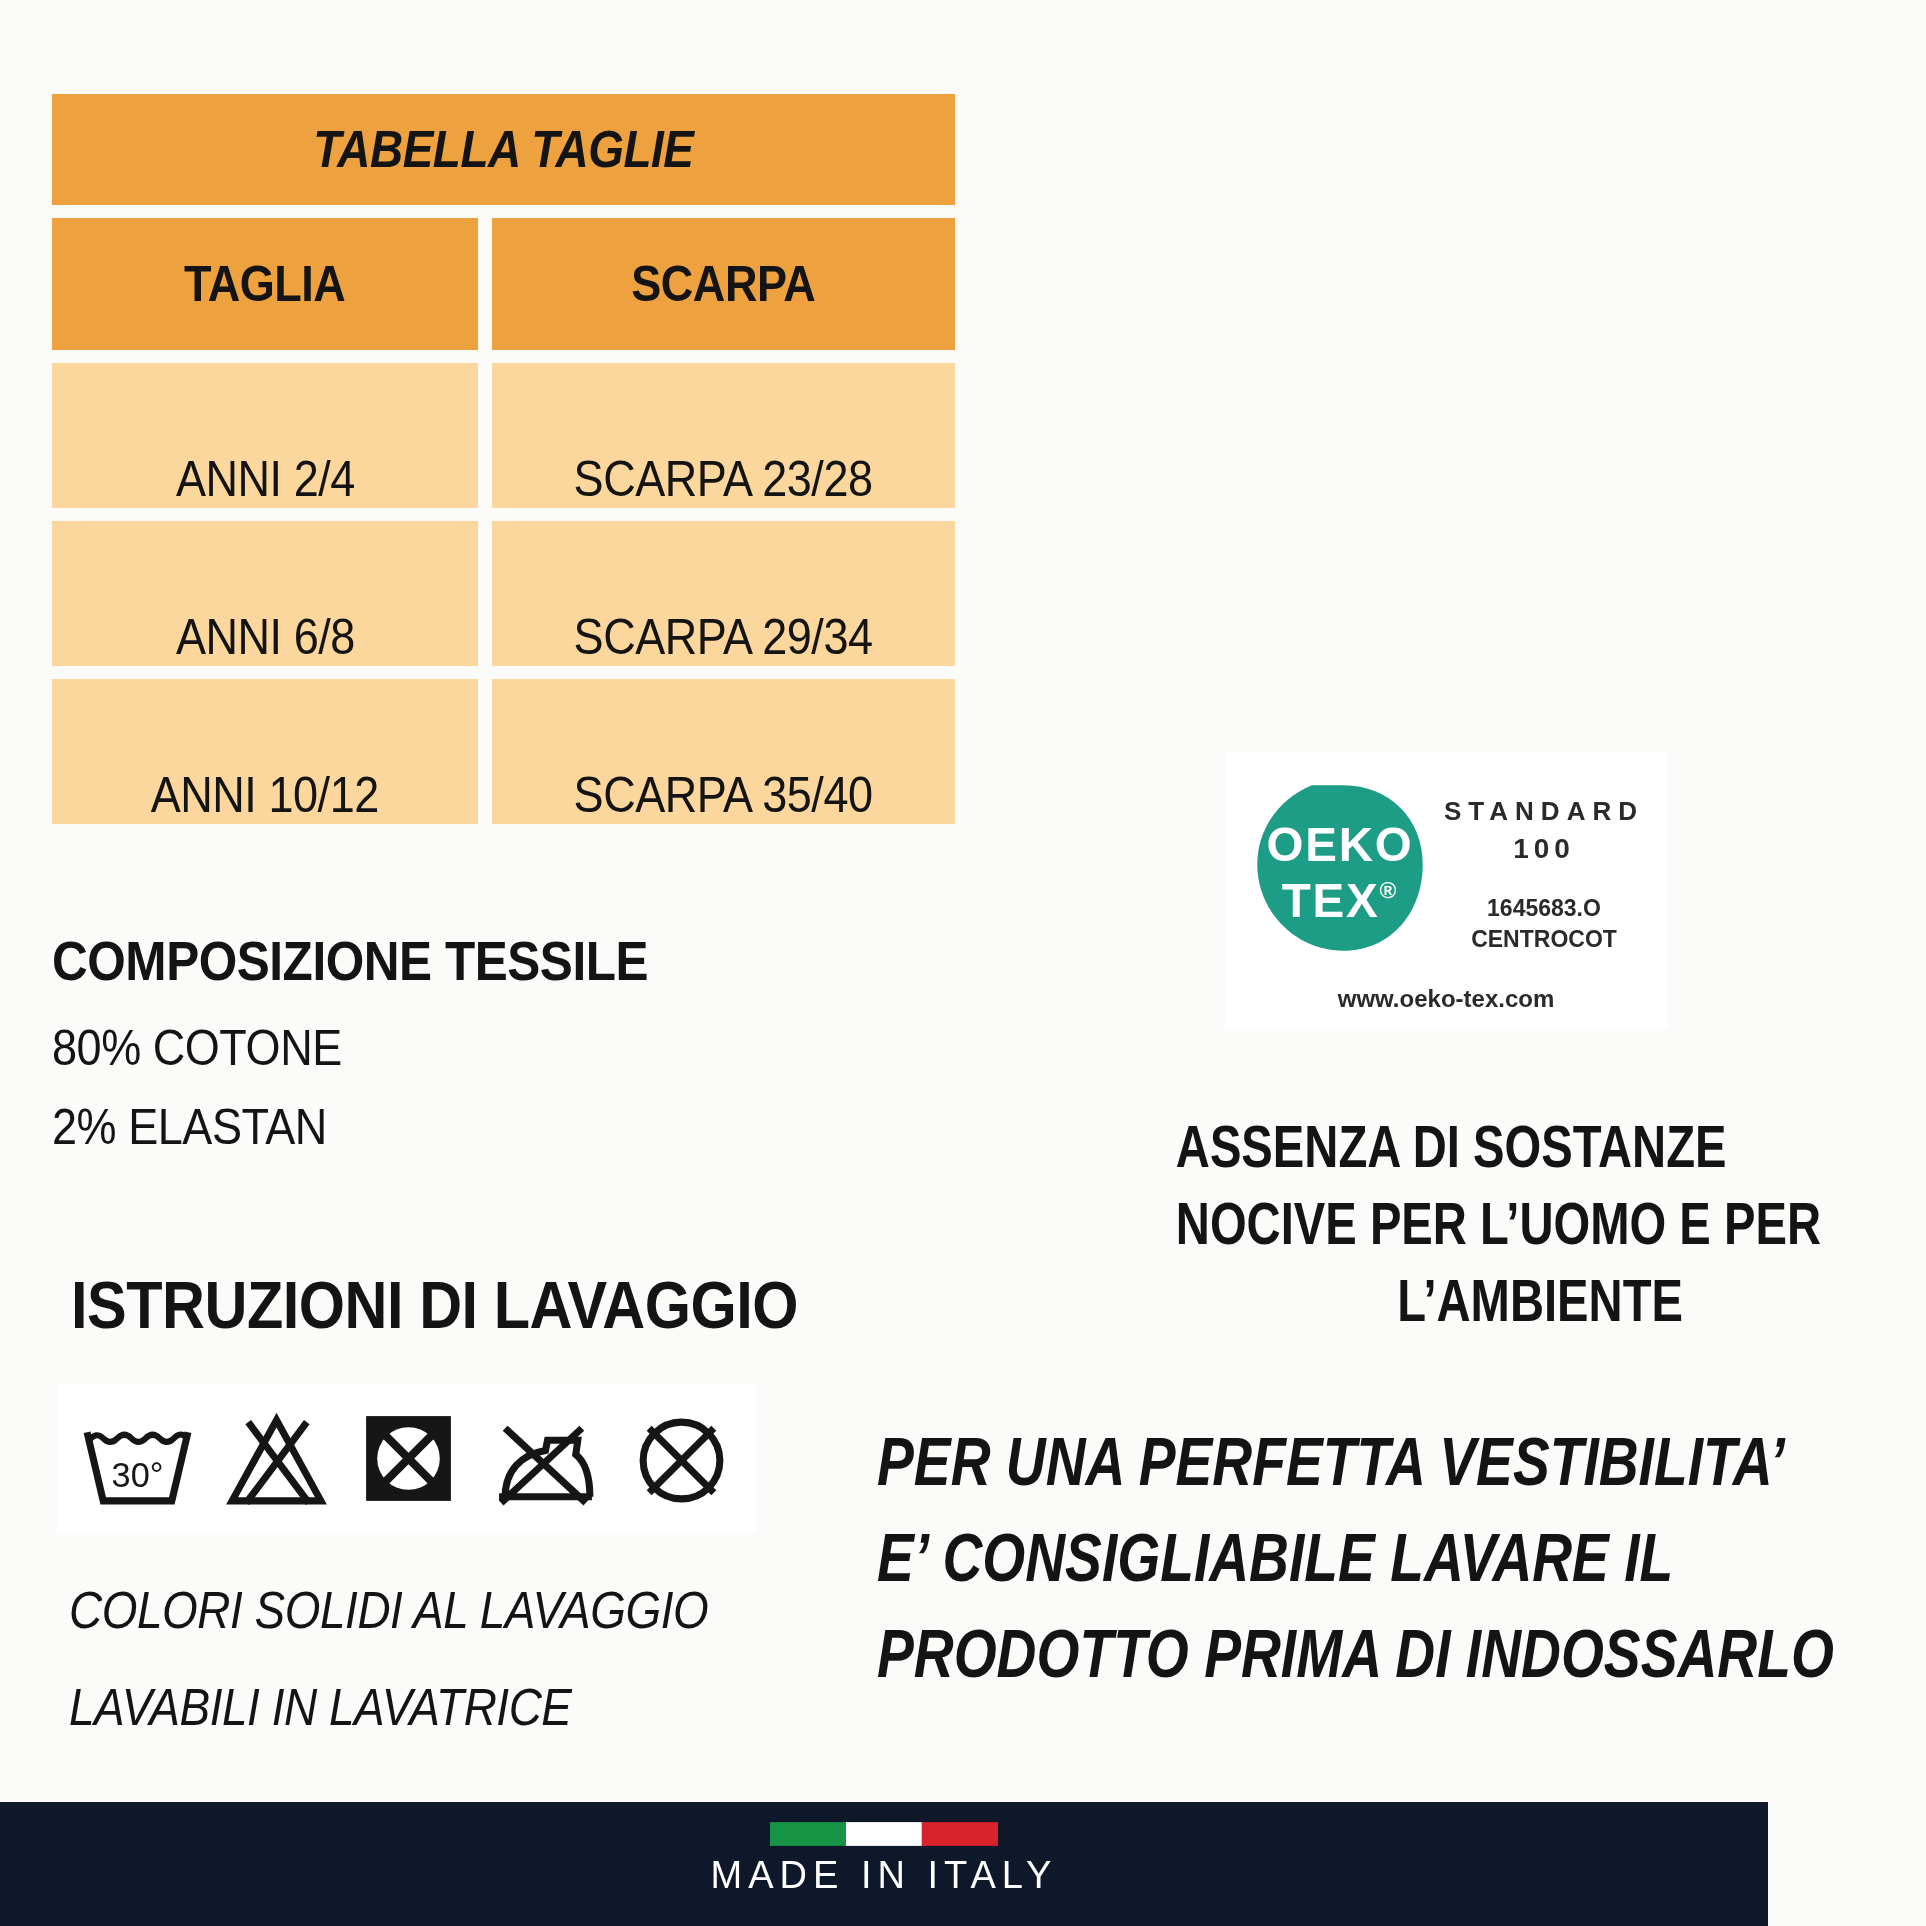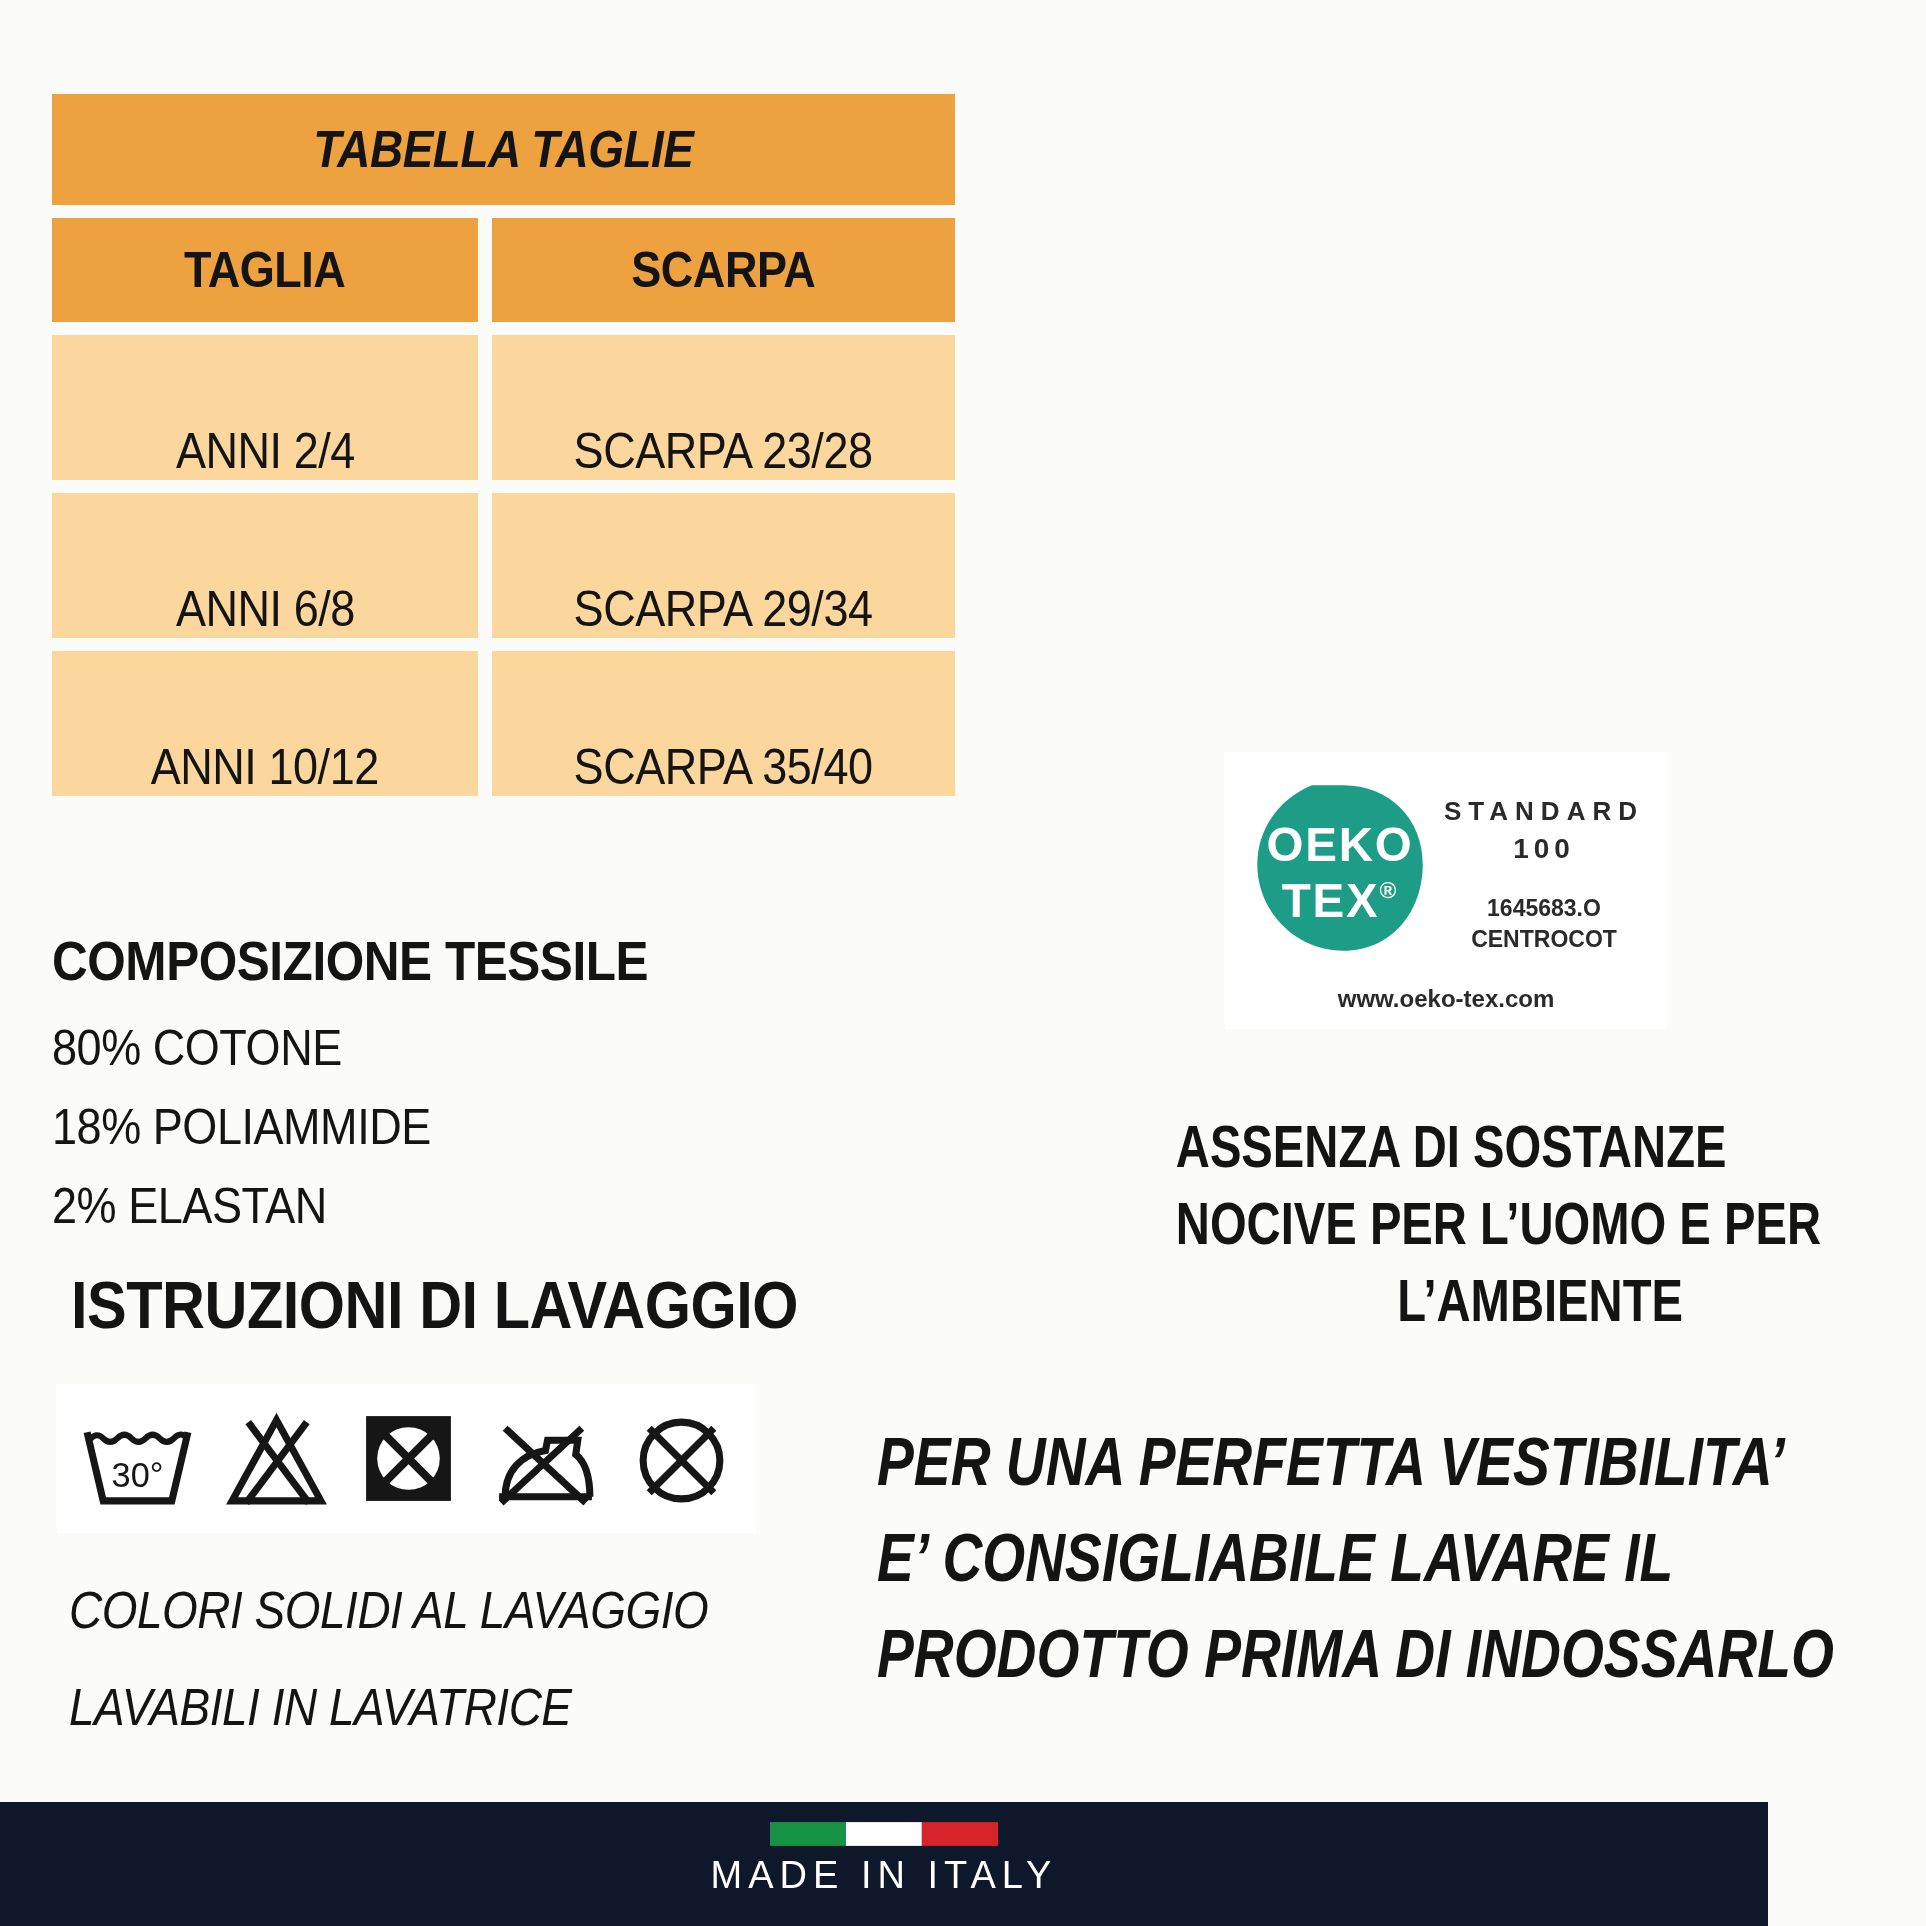--- a/index.html
+++ b/index.html
@@ -15,21 +15,21 @@
   .size-table{
     position:absolute;left:52px;top:94px;width:903px;
     display:grid;grid-template-columns:426px 463px;column-gap:14px;row-gap:13px;
   }
   .tt-title{
     grid-column:1 / 3;height:111px;background:#EEA23F;
     display:flex;align-items:center;justify-content:center;
     font-weight:bold;font-size:51px;font-style:italic;
   }
   .tt-head{
-    height:104px;background:#EEA23F;
+    height:132px;background:#EEA23F;
     display:flex;align-items:center;justify-content:center;
     font-weight:bold;font-size:50px;
   }
   .tt-cell{
     height:145px;background:#FBD69D;
     display:flex;align-items:flex-end;justify-content:center;
     font-weight:400;font-size:50px;
   }
 
   
@@ -110,23 +110,20 @@
         <span class="sqc">SCARPA 35/40</span>
       </div>
   </section>
 
   <div class="comp-title"><span class="sq">COMPOSIZIONE TESSILE</span></div>
   <div class="comp-items">
     <div>
         <span class="sq">80% COTONE</span>
       </div>
     <div>
-        <span class="sq">18% POLIAMMIDE</span>
-      </div>
-    <div>
         <span class="sq">2% ELASTAN</span>
       </div>
   </div>
 
   <div class="wash-title"><span class="sq">ISTRUZIONI DI LAVAGGIO</span></div>
 
   <div class="icons-strip">
 
     <svg width="117" height="105" viewBox="0 0 116 104">
       <polyline points="8,26 24,94 92,94 108,26" fill="none" stroke="#161616" stroke-width="7"></polyline>

